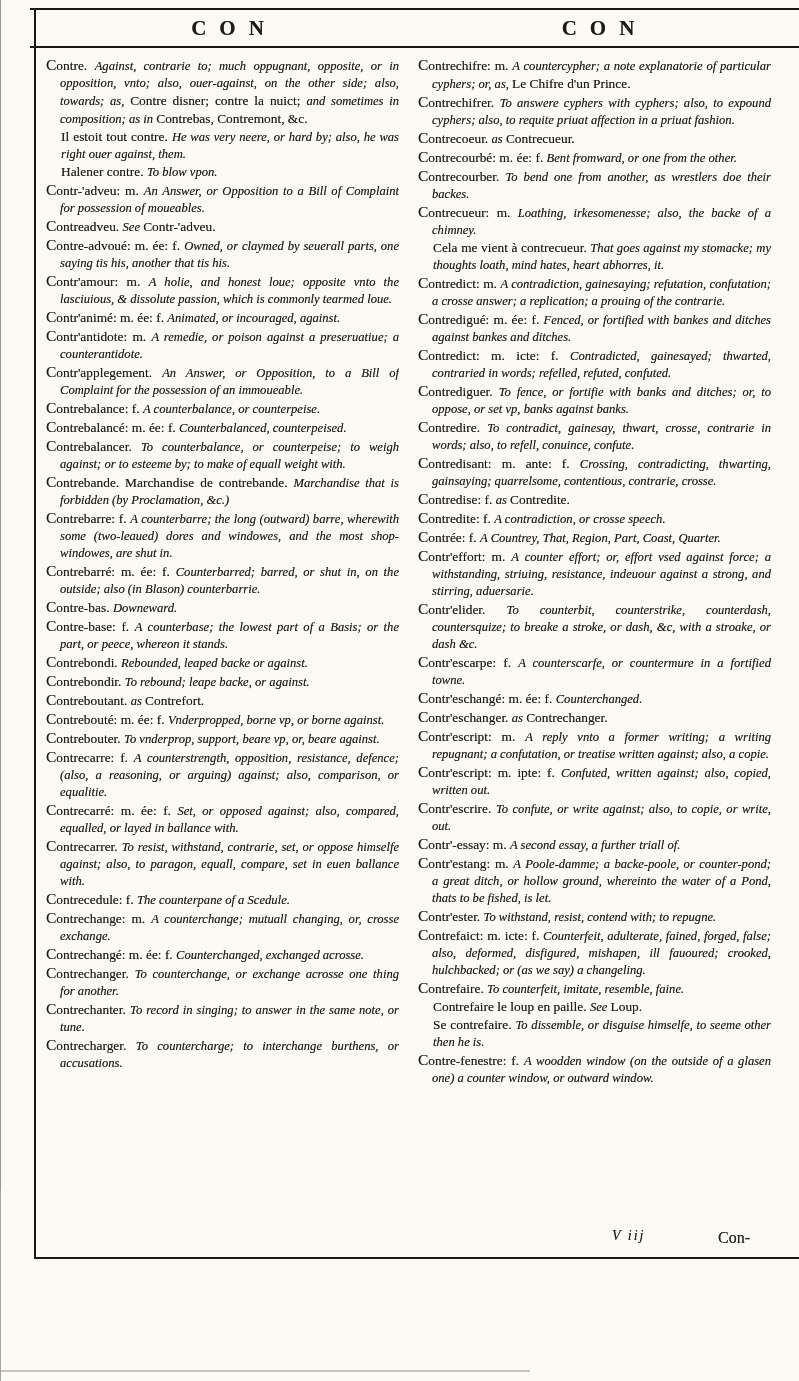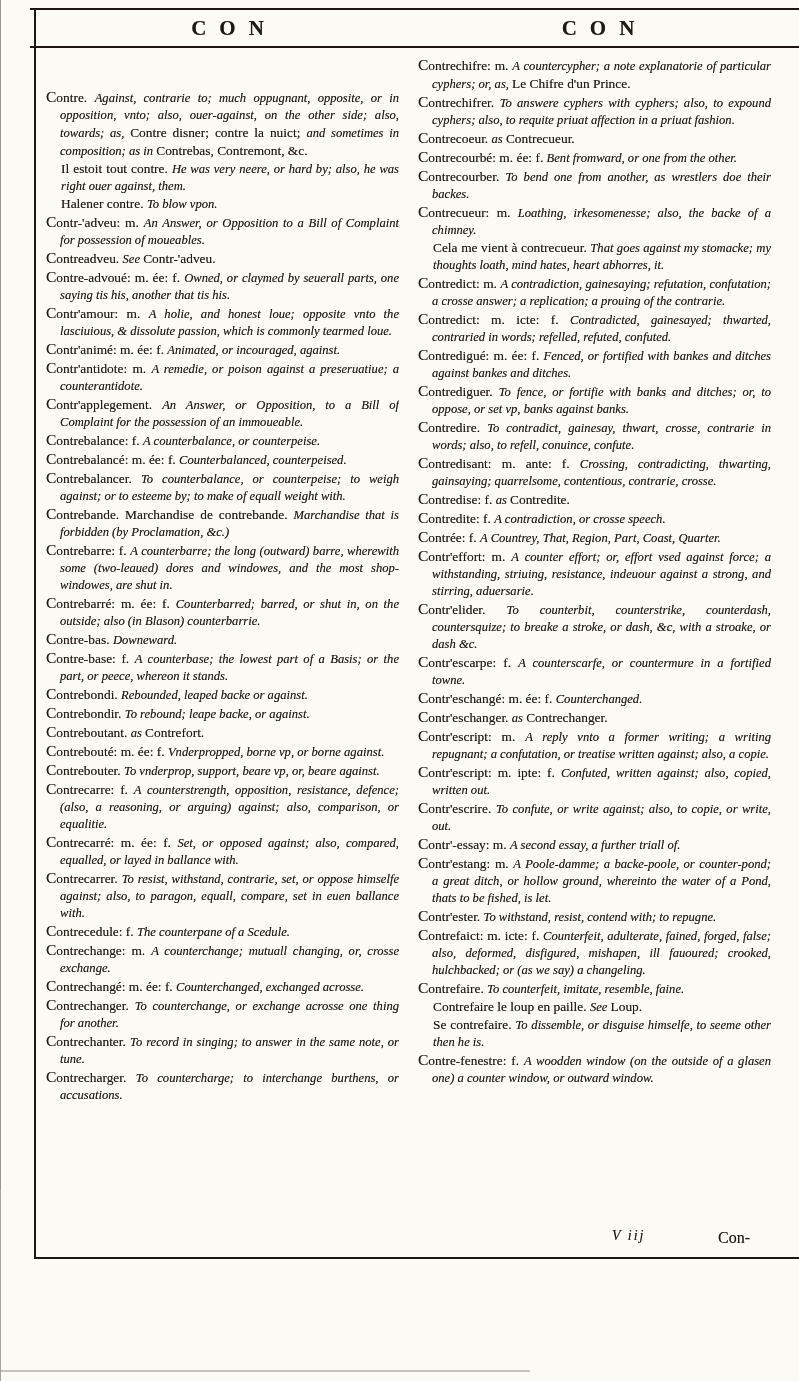--- a/index.html
+++ b/index.html
@@ -23,21 +23,21 @@
     position:absolute; top:12px; height:32px; line-height:32px;
     font-size:21px; font-weight:bold; letter-spacing:0.62em; padding-left:0.62em;
     text-align:center;
   }
   .head-left  { left:36px;  width:370px; }
   .head-right { left:406px; width:371px; }
   .col {
     position:absolute; top:56px; width:353px; height:1196px;
     text-align:justify; overflow:hidden;
   }
-  .col-left  { left:46px;margin-top:32px; }
+  .col-left  { left:46px; }
   .col-right { left:418px; }
   p.entry { margin:0; padding-left:14px; text-indent:-14px;
             font-size:12.7px; line-height:17px; }
   p.entry.sub { padding-left:15px; text-indent:0; }
   p.entry:not(.sub)::first-letter { font-size:15.5px; }
   .ro { font-style:normal; font-size:13.4px; }
   .it { font-style:italic; font-size:12.6px; }
   .signature {
     position:absolute; left:612px; top:1228px; font-style:italic;
     font-size:14px; letter-spacing:2px;
@@ -96,22 +96,22 @@
     </div>
   <div class="col col-right">
       <p class="entry"><span class="ro">Contrechifre: m. </span><span class="it">A countercypher; a note explanatorie of particular cyphers; or, as, </span><span class="ro">Le Chifre d'un Prince.</span></p>
       <p class="entry"><span class="ro">Contrechifrer. </span><span class="it">To answere cyphers with cyphers; also, to expound cyphers; also, to requite priuat affection in a priuat fashion.</span></p>
       <p class="entry"><span class="ro">Contrecoeur. </span><span class="it">as </span><span class="ro">Contrecueur.</span></p>
       <p class="entry"><span class="ro">Contrecourbé: m. ée: f. </span><span class="it">Bent fromward, or one from the other.</span></p>
       <p class="entry"><span class="ro">Contrecourber. </span><span class="it">To bend one from another, as wrestlers doe their backes.</span></p>
       <p class="entry"><span class="ro">Contrecueur: m. </span><span class="it">Loathing, irkesomenesse; also, the backe of a chimney.</span></p>
       <p class="entry sub"><span class="ro">Cela me vient à contrecueur. </span><span class="it">That goes against my stomacke; my thoughts loath, mind hates, heart abhorres, it.</span></p>
       <p class="entry"><span class="ro">Contredict: m. </span><span class="it">A contradiction, gainesaying; refutation, confutation; a crosse answer; a replication; a prouing of the contrarie.</span></p>
+      <p class="entry"><span class="ro">Contredigué: m. ée: f. </span><span class="it">Fenced, or fortified with bankes and ditches against bankes and ditches.</span></p>
       <p class="entry"><span class="ro">Contredict: m. icte: f. </span><span class="it">Contradicted, gainesayed; thwarted, contraried in words; refelled, refuted, confuted.</span></p>
-      <p class="entry"><span class="ro">Contredigué: m. ée: f. </span><span class="it">Fenced, or fortified with bankes and ditches against bankes and ditches.</span></p>
       <p class="entry"><span class="ro">Contrediguer. </span><span class="it">To fence, or fortifie with banks and ditches; or, to oppose, or set vp, banks against banks.</span></p>
       <p class="entry"><span class="ro">Contredire. </span><span class="it">To contradict, gainesay, thwart, crosse, contrarie in words; also, to refell, conuince, confute.</span></p>
       <p class="entry"><span class="ro">Contredisant: m. ante: f. </span><span class="it">Crossing, contradicting, thwarting, gainsaying; quarrelsome, contentious, contrarie, crosse.</span></p>
       <p class="entry"><span class="ro">Contredise: f. </span><span class="it">as </span><span class="ro">Contredite.</span></p>
       <p class="entry"><span class="ro">Contredite: f. </span><span class="it">A contradiction, or crosse speech.</span></p>
       <p class="entry"><span class="ro">Contrée: f. </span><span class="it">A Countrey, That, Region, Part, Coast, Quarter.</span></p>
       <p class="entry"><span class="ro">Contr'effort: m. </span><span class="it">A counter effort; or, effort vsed against force; a withstanding, striuing, resistance, indeuour against a strong, and stirring, aduersarie.</span></p>
       <p class="entry"><span class="ro">Contr'elider. </span><span class="it">To counterbit, counterstrike, counterdash, countersquize; to breake a stroke, or dash, &amp;c, with a stroake, or dash &amp;c.</span></p>
       <p class="entry"><span class="ro">Contr'escarpe: f. </span><span class="it">A counterscarfe, or countermure in a fortified towne.</span></p>
       <p class="entry"><span class="ro">Contr'eschangé: m. ée: f. </span><span class="it">Counterchanged.</span></p>

